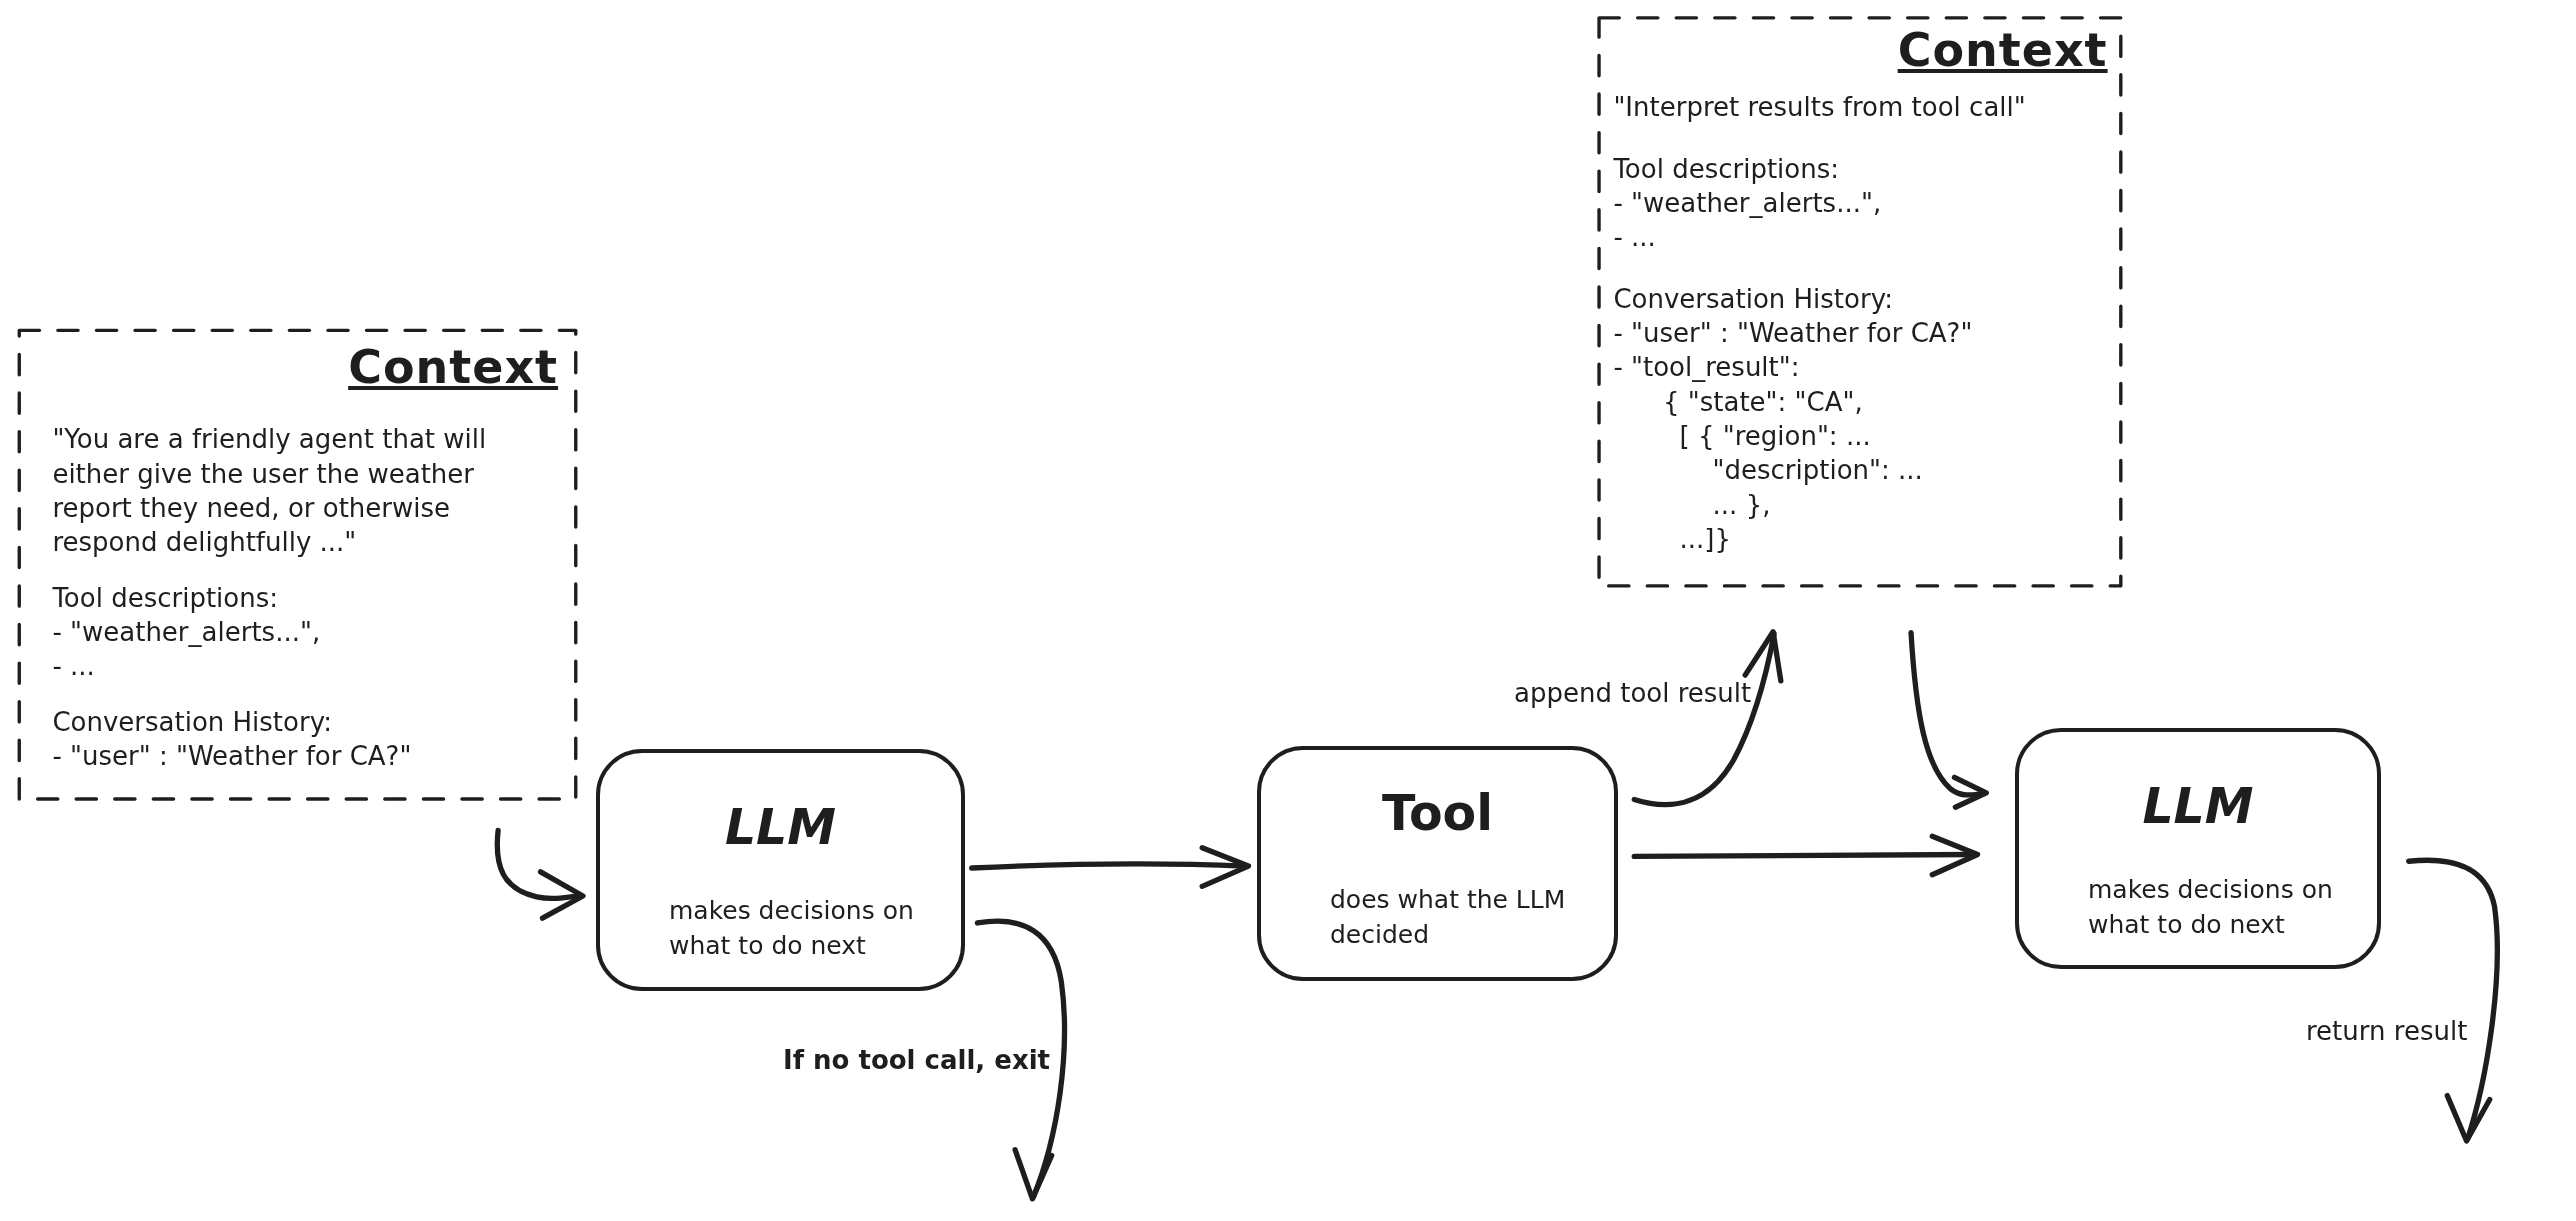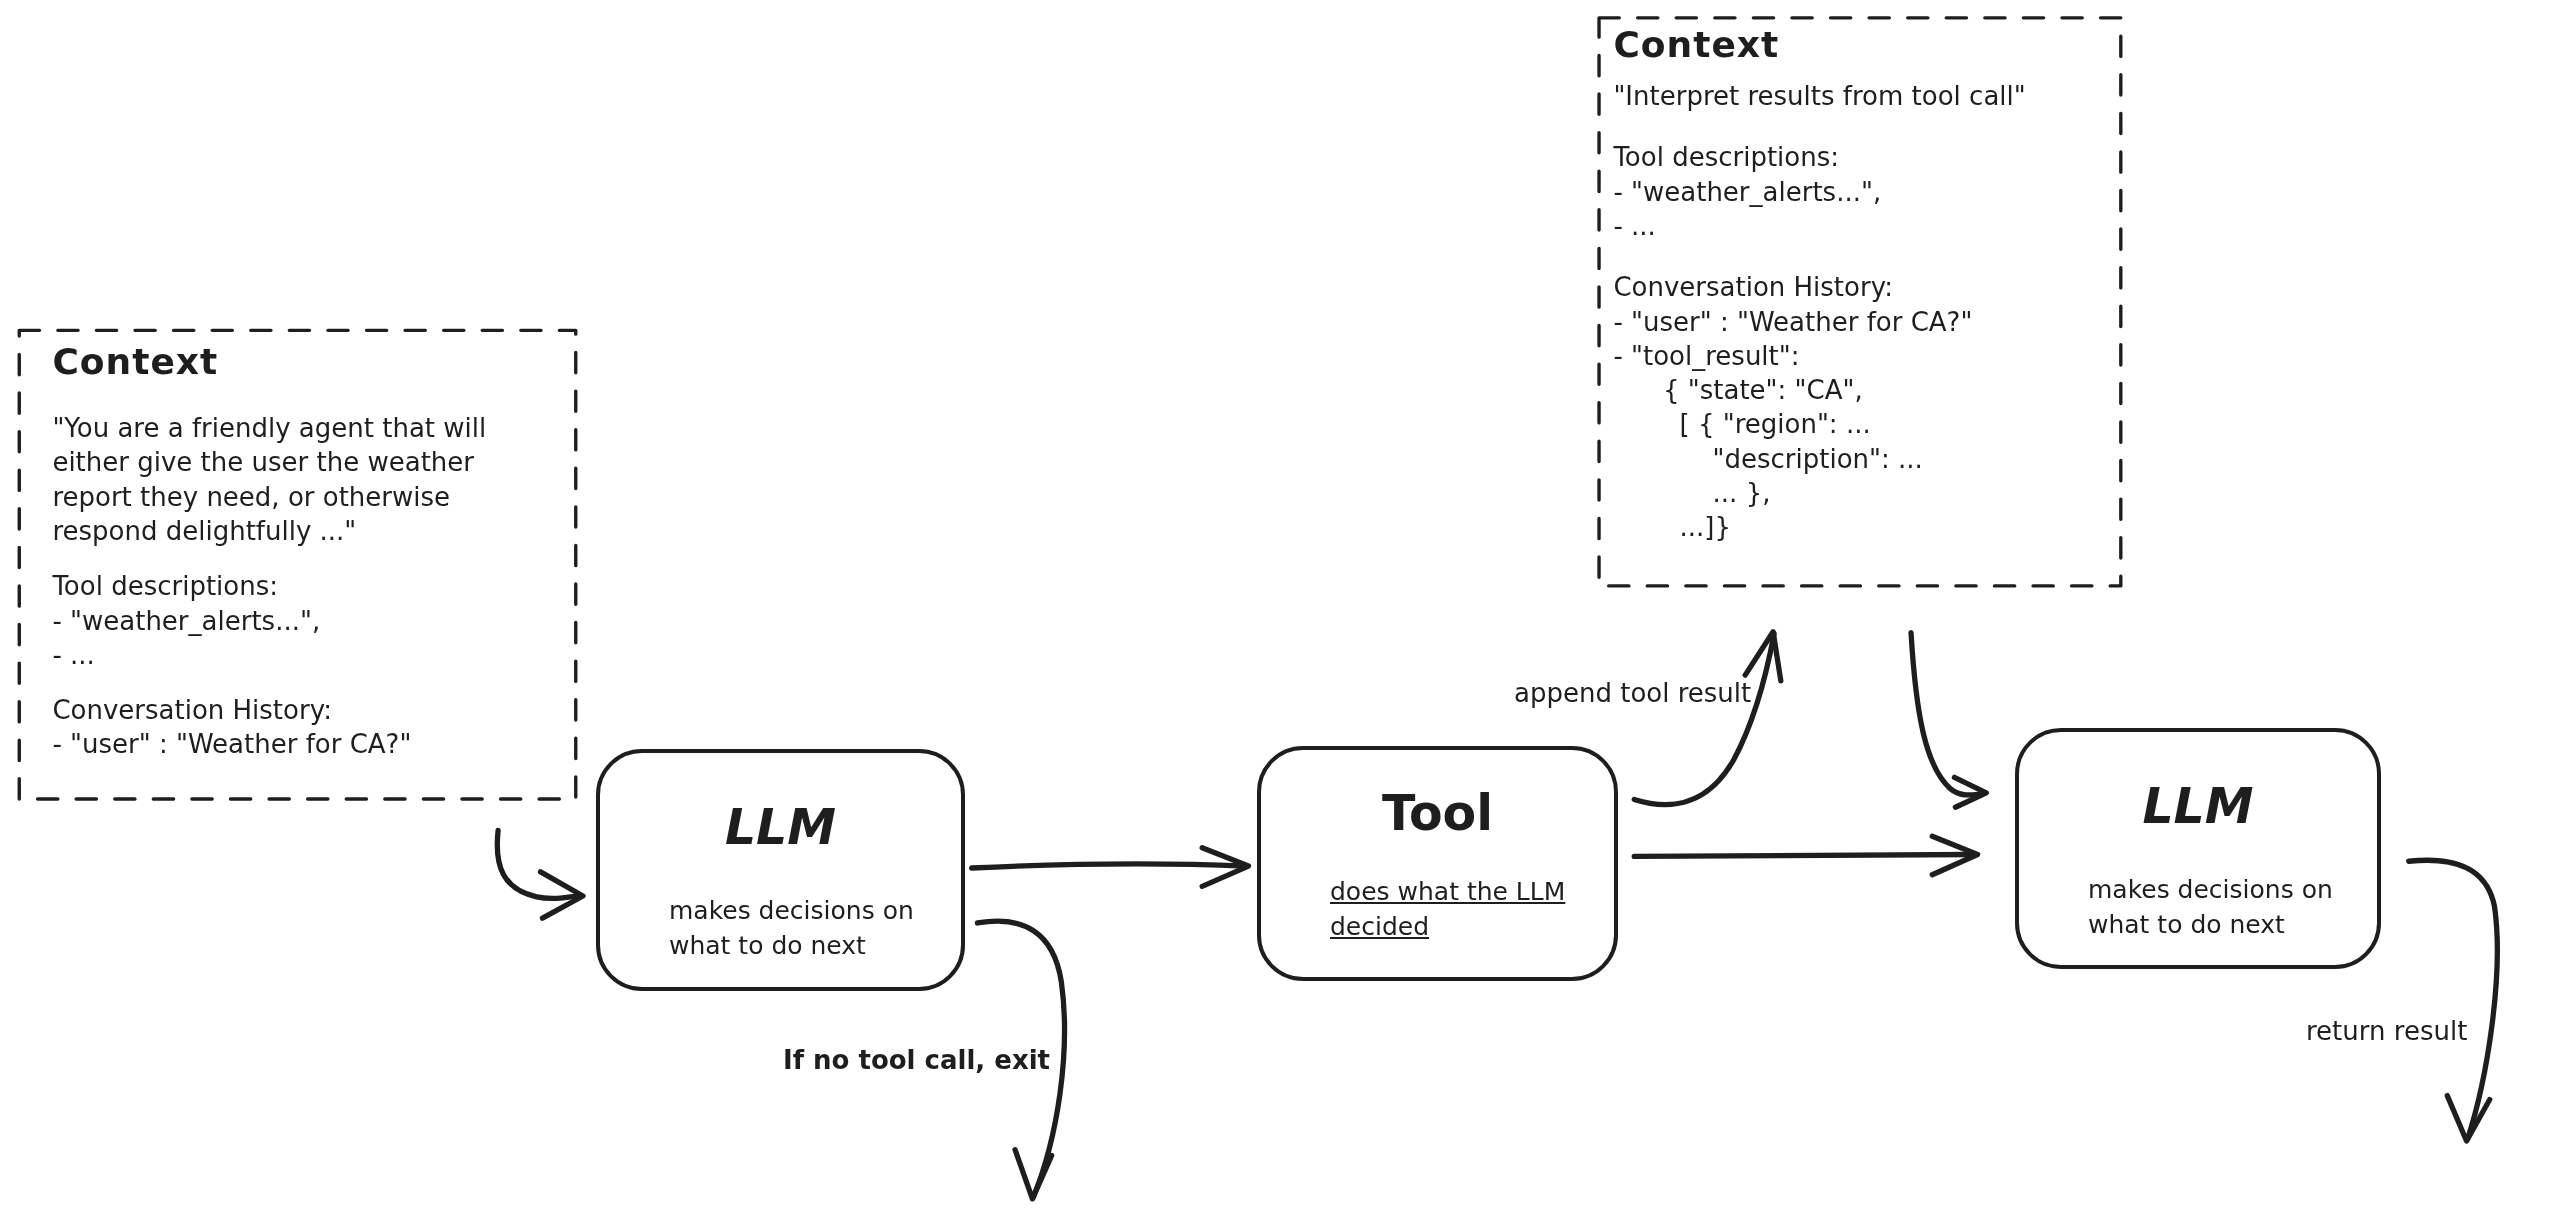--- a/index.html
+++ b/index.html
@@ -9,25 +9,26 @@
     height: 1221px;
     background: #ffffff;
     font-family: "DejaVu Sans", "Liberation Sans", sans-serif;
     color: #1e1e1e;
     overflow: hidden;
   }
 
   
   .ctx-box { position: absolute; box-sizing: border-box; }
   .ctx-title {
-    text-align: left;
-    font-size: 36px;
+    text-align: right;
+    font-size: 46px;
     font-weight: bold;
     letter-spacing: 1px;
     line-height: 1.15;
+    text-decoration: underline;
   }
   .ctx-body { font-size: 26px; line-height: 1.32; }
   .preline { white-space: pre-line; }
   .pre { white-space: pre; }
 
   #context-left  { left: 17.4px;   top: 329px; width: 560px; height: 472px; padding: 11.6px 19.3px 0 35px; }
   #context-left .p1 { margin-top: 29px; }
   #context-left .sect { margin-top: 21px; }
 
   #context-right { left: 1598px; top: 16.4px;  width: 525px; height: 571px; padding: 7.7px 15.4px 0 15.4px; }
@@ -56,21 +57,21 @@
     font-size: 25px;
     line-height: 1.38;
     white-space: pre-line;
   }
   #node-llm-1 { left: 596px;  top: 749px; width: 369px; height: 242px; }
   #node-tool  { left: 1257px; top: 746px; width: 361px; height: 235px; }
   #node-llm-2 { left: 2015px; top: 728px; width: 366px; height: 241px; }
   #node-llm-1 .node-title { top: 50px; }
   #node-llm-1 .node-desc  { top: 141px; left: 69px; }
   #node-tool  .node-title { top: 39px; }
-  #node-tool  .node-desc  { top: 125px; left: 69px; text-decoration: underline; }
+  #node-tool  .node-desc  { top: 133px; left: 69px; }
   #node-llm-2 .node-title { top: 50px; }
   #node-llm-2 .node-desc  { top: 141px; left: 69px; }
 
   
   .edge-label { position: absolute; font-size: 26px; line-height: 1.2; }
   #label-append { left: 1514px; top: 678px; }
   #label-exit   { left: 783px;  top: 1045px; font-weight: bold; }
   #label-return { left: 2306px; top: 1016px; }
 
   

